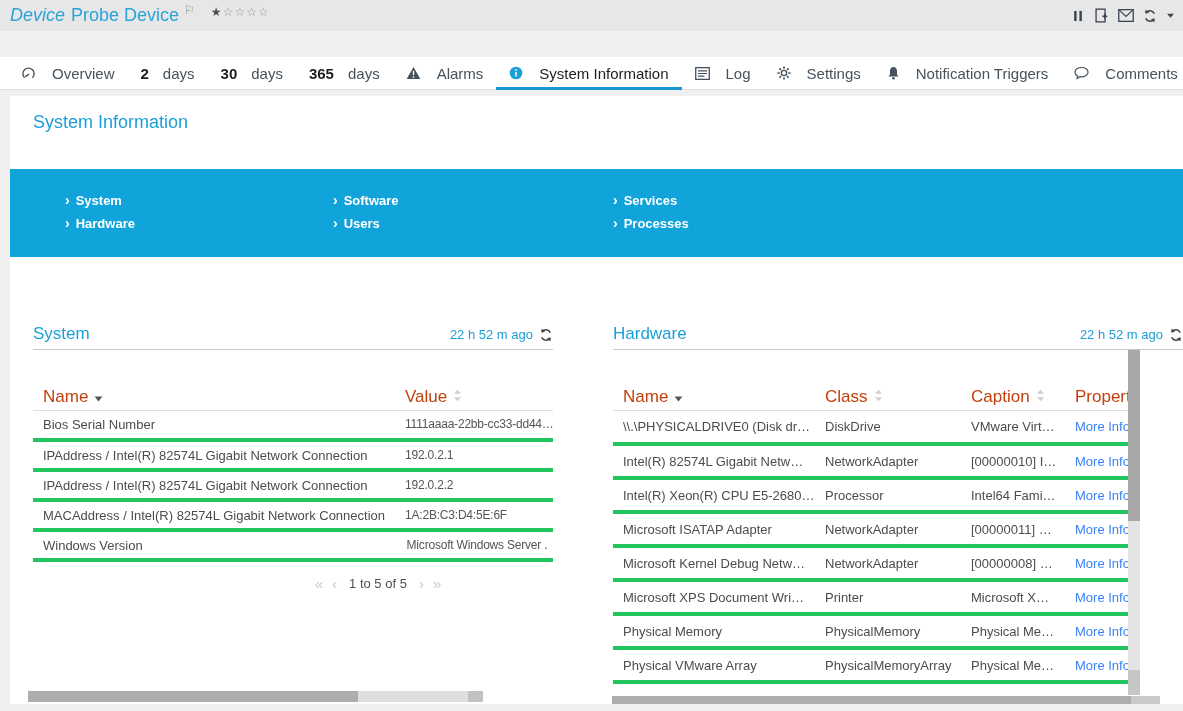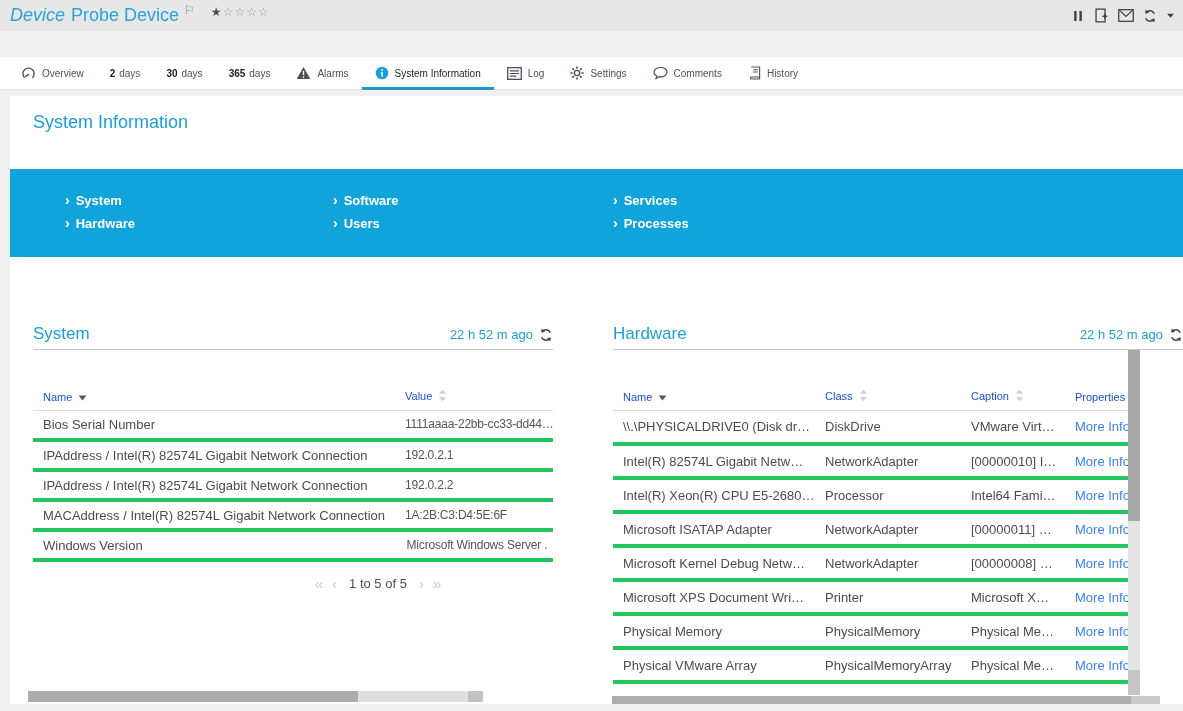--- a/index.html
+++ b/index.html
@@ -13,21 +13,21 @@
   .device-name { color:#2aa3d7; font-size:18px; margin-left:6px; }
   .flag { color:#8d8d8d; font-size:12px; position:relative; top:-6px; margin-left:5px; cursor:pointer; }
   .stars { margin-left:16px; position:relative; top:-5px; letter-spacing:1px; cursor:pointer; }
   .star { font-size:12px; color:#9a9a9a; }
   .star.filled { color:#4a4a4a; }
   .topbar-actions { display:flex; align-items:center; gap:9px; color:#3a4550; }
   .action { display:inline-flex; align-items:center; cursor:pointer; }
 
   
   .tabbar { background:#fff; border-top:1px solid #efefef; border-bottom:1px solid #e2e2e2; height:34px; margin-top:25px; display:flex; align-items:stretch; padding-left:8px; }
-  .tab { position:relative; display:flex; align-items:center; gap:6px; padding:1px 13px; font-size:10px; color:#47525c; cursor:pointer; white-space:nowrap; }
+  .tab { position:relative; display:flex; align-items:center; gap:16px; padding:1px 13px; font-size:15px; color:#47525c; cursor:pointer; white-space:nowrap; }
   .tab .tab-num { color:#1d1d1d; font-weight:bold; margin-right:-2px; }
   .tab.active { color:#1d1d1d; }
   .tab.active::after { content:""; position:absolute; left:0; right:0; bottom:-1px; height:3px; background:#1699d3; }
   .tab .icon { display:inline-flex; color:#46525d; }
   .tab .icon.info-icon { color:#1b9fd8; }
 
   
   .content { margin-left:10px; margin-top:6px; background:#fff; height:608px; position:relative; overflow:hidden; }
   .page-title { font-size:18px; font-weight:400; color:#1b9fd8; padding:16px 0 0 23px; margin-bottom:36px; }
 
@@ -45,21 +45,21 @@
   .panel-head { display:flex; justify-content:space-between; align-items:baseline; border-bottom:1px solid #c9c9c9; padding-bottom:5px; }
   .panel-title { font-size:17px; font-weight:400; color:#1b9fd8; }
   .panel-updated { display:flex; align-items:flex-end; gap:6px; }
   .updated-text { font-size:13px; color:#1b9fd8; }
   .refresh-btn { color:#444; display:inline-flex; cursor:pointer; }
 
   table { border-collapse:collapse; table-layout:fixed; margin-top:33px; }
   .panel-system table { width:520px; }
   .panel-hardware table { width:515px; }
   th, td { text-align:left; white-space:nowrap; overflow:hidden; font-weight:400; }
-  thead th { font-size:11px; color:#1d4ed8; border-bottom:1px solid #dcdcdc; height:27px; padding:0 4px 0 10px; cursor:pointer; }
+  thead th { font-size:17px; color:#c2410c; border-bottom:1px solid #dcdcdc; height:27px; padding:0 4px 0 10px; cursor:pointer; }
   thead .th-label { margin-right:6px; vertical-align:middle; }
   thead .sort { vertical-align:middle; color:#555; }
   tbody td { border-bottom:4px solid #22c55e; font-size:13px; color:#4c4c4c; padding:0 4px 0 10px; }
   .panel-system tbody tr { height:30px; }
   .panel-hardware tbody tr { height:34px; }
   .panel-system col.c-name { width:362px; } .panel-system col.c-value { width:158px; }
   .panel-hardware col.c-name { width:202px; } .panel-hardware col.c-class { width:146px; }
   .panel-hardware col.c-caption { width:104px; } .panel-hardware col.c-props { width:63px; }
   td.cell-value { font-size:12px; color:#555; letter-spacing:-0.2px; }
   td.cell-value.small { font-size:12px;text-align:center; }
@@ -179,20 +179,29 @@
       <span class="tab-label">Log</span>
     </div>
     <div class="tab">
       <span class="icon  gear-icon">
         <svg width="14" height="14" viewBox="0 0 16 16">
           <circle cx="8" cy="8" r="3" fill="none" stroke="currentColor" stroke-width="1.6"></circle>
           <path d="M8 0.5 V3 M8 13 V15.5 M0.5 8 H3 M13 8 H15.5 M2.7 2.7 L4.5 4.5 M11.5 11.5 L13.3 13.3 M13.3 2.7 L11.5 4.5 M4.5 11.5 L2.7 13.3" stroke="currentColor" stroke-width="1.9"></path>
         </svg>
       </span>
       <span class="tab-label">Settings</span>
+    </div>
+    <div class="tab">
+      <span class="icon  bell-icon">
+        <svg width="13" height="14" viewBox="0 0 14 15">
+          <path d="M7 1 C4.7 1 3.2 2.9 3.2 5.3 L3.2 9.2 L1.6 11.4 L12.4 11.4 L10.8 9.2 L10.8 5.3 C10.8 2.9 9.3 1 7 1 Z" fill="currentColor"></path>
+          <circle cx="7" cy="13.2" r="1.4" fill="currentColor"></circle>
+        </svg>
+      </span>
+      <span class="tab-label">Notification Triggers</span>
     </div>
     <div class="tab">
       <span class="icon  comments-icon">
         <svg width="15" height="14" viewBox="0 0 16 15">
           <path d="M8 1.6 C4.1 1.6 1 3.8 1 6.6 C1 8.3 2.1 9.8 3.9 10.7 L3.3 13.4 L6.4 11.4 C6.9 11.5 7.4 11.6 8 11.6 C11.9 11.6 15 9.3 15 6.6 C15 3.8 11.9 1.6 8 1.6 Z" fill="none" stroke="currentColor" stroke-width="1.3"></path>
         </svg>
       </span>
       <span class="tab-label">Comments</span>
     </div>
     <div class="tab">

